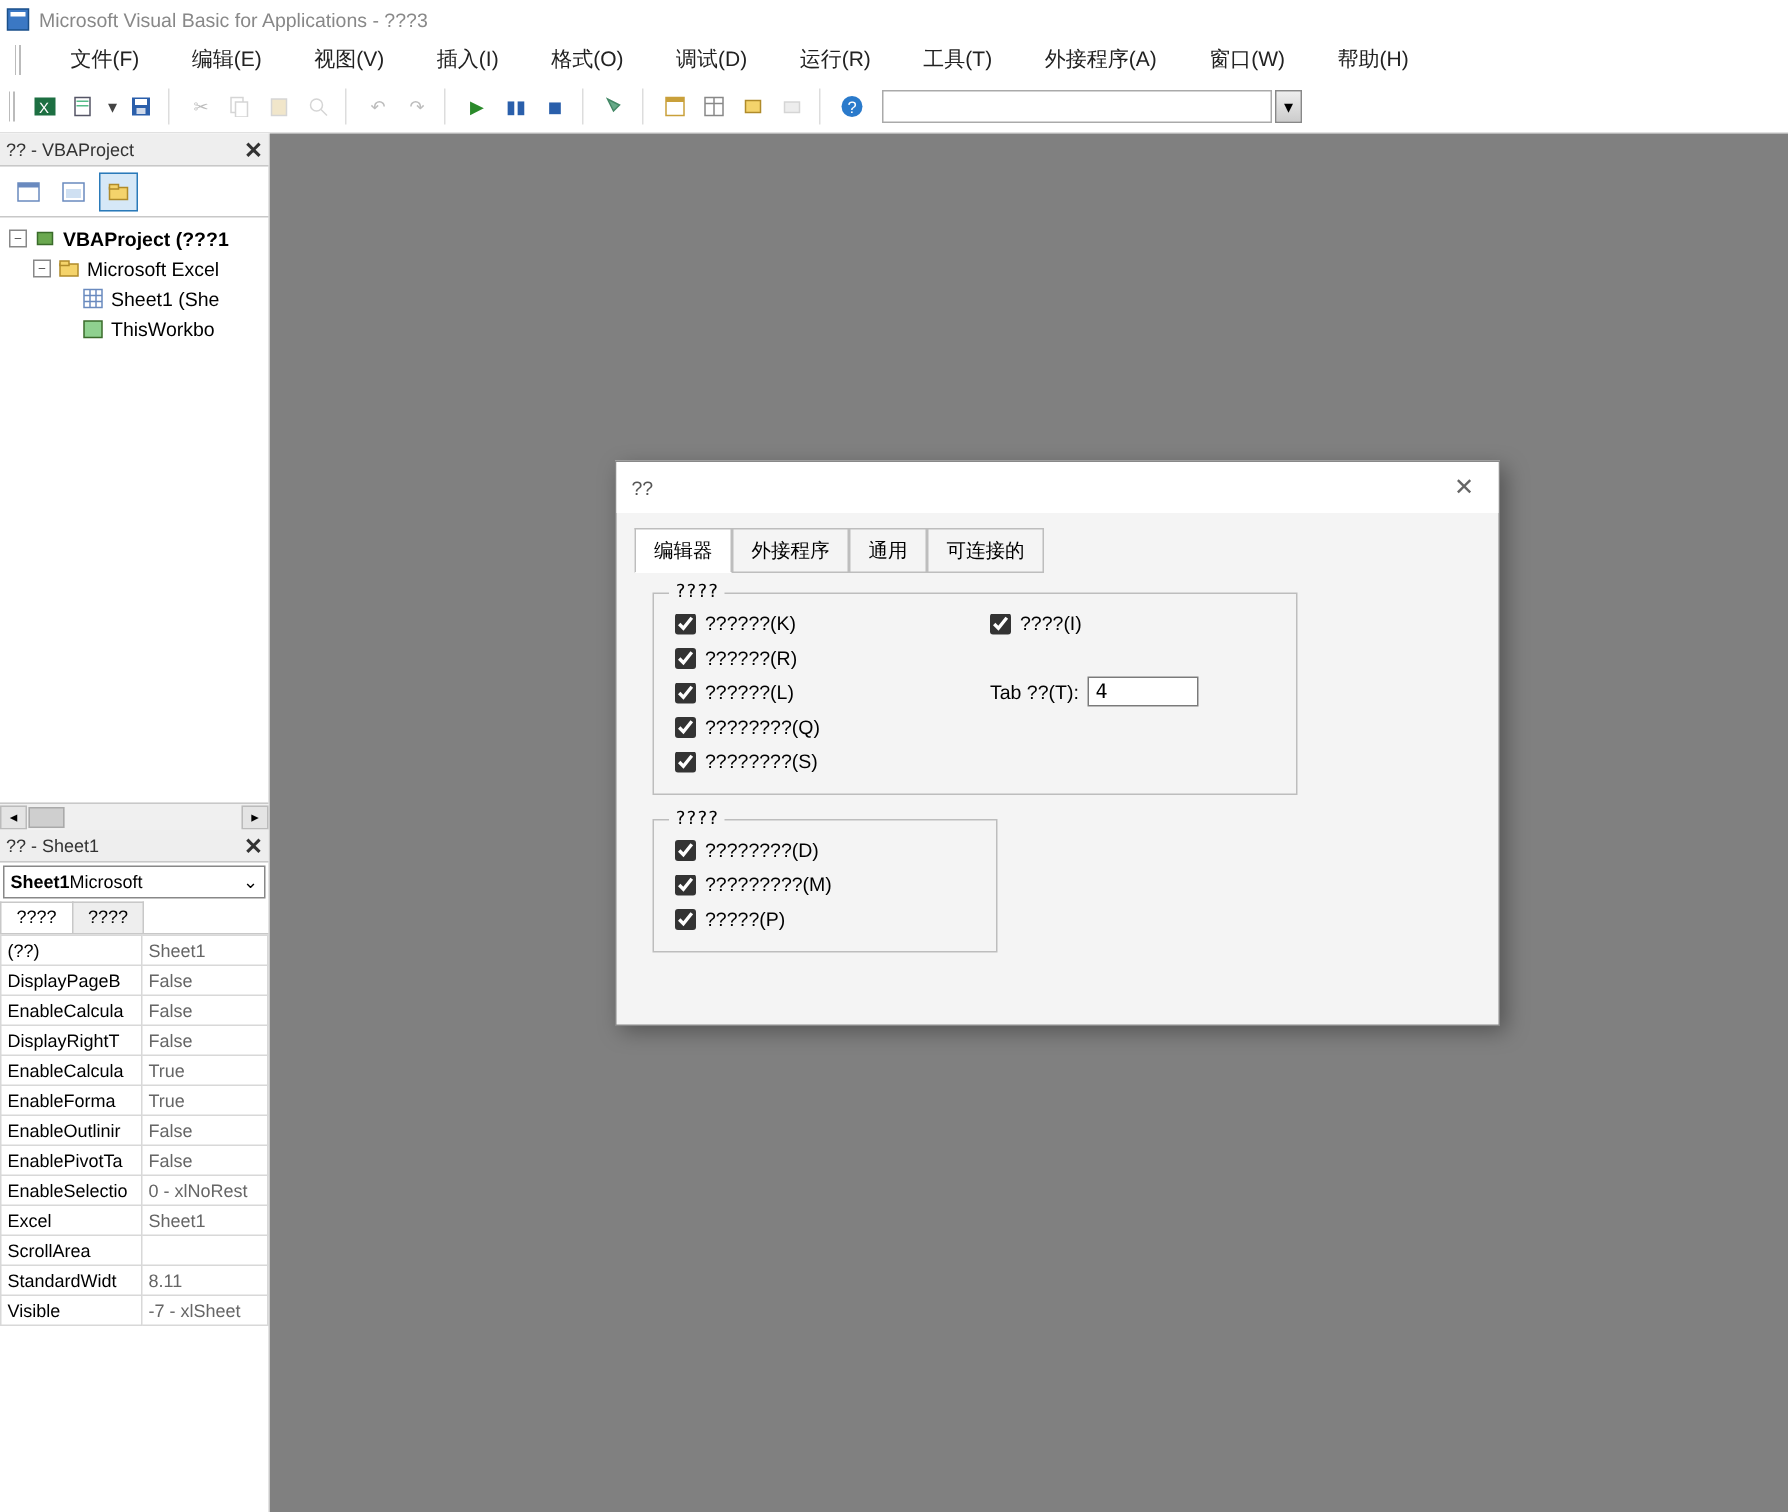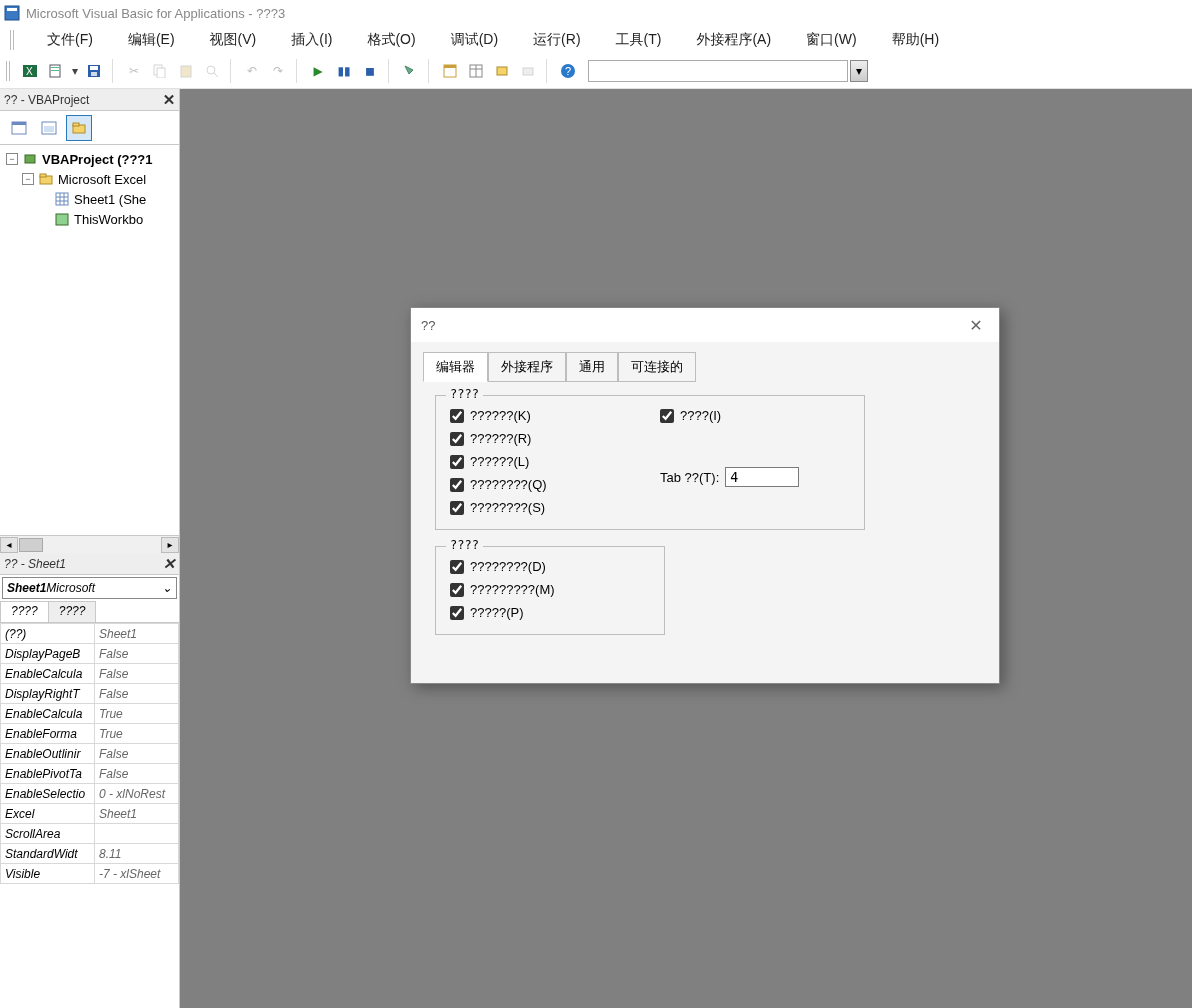--- a/index.html
+++ b/index.html
@@ -37,21 +37,21 @@
 .tree { flex:1; overflow:auto; padding:4px 2px; font-size:13px; }
 .tree-row { display:flex; align-items:center; height:20px; white-space:nowrap; padding-left:4px;}
 .tree-row .exp { width:12px; height:12px; border:1px solid #888; font-size:9px; line-height:10px; text-align:center; margin-right:4px; color:#555; background:#fff;}
 .tree-row .ticon2 { width:16px; height:16px; margin-right:4px; display:inline-flex; align-items:center; justify-content:center;}
 .bold { font-weight:bold; }
 .hscroll { height:18px; border-top:1px solid #c8c8c8; background:#f0f0f0; display:flex; align-items:center;}
 .hscroll .arrow { width:18px; height:16px; background:#e4e4e4; border:1px solid #bbb; display:flex; align-items:center; justify-content:center; font-size:10px;}
 .hscroll .track { flex:1; height:16px; background:#f0f0f0;}
 .hscroll .thumb { width:24px; height:14px; background:#cfcfcf; border:1px solid #aaa; margin:1px;}
 
-.props { flex:0 0 auto; display:flex; flex-direction:column;font-style:italic;}
+.props { flex:0 0 auto; display:flex; flex-direction:column;}
 .props .combo { height:22px; border:1px solid #888; margin:2px; display:flex; align-items:center; font-size:12px;}
 .props .combo .b { font-weight:bold; padding-left:4px;}
 .props .combo .arrow { margin-left:auto; width:18px; text-align:center;}
 .props .tabs { display:flex; height:22px; border-bottom:1px solid #c8c8c8;}
 .props .ptab { padding:2px 10px; border:1px solid #c8c8c8; border-bottom:none; background:#fff; font-size:12px; margin-right:-1px;}
 .props .ptab.inactive { background:#eee; }
 .prop-grid { width:100%; border-collapse:collapse; font-size:12px;}
 .prop-grid td { border:1px solid #d8d8d8; padding:1px 4px; height:20px; overflow:hidden; white-space:nowrap;}
 .prop-grid td.val { color:#666; }
 .prop-grid td.k { width:94px; }
@@ -63,21 +63,21 @@
 .dlg-body { padding:10px 12px 14px 12px;}
 .tabstrip { display:flex; gap:0; }
 .tab { padding:5px 12px; border:1px solid #bdbdbd; background:#f4f4f4; font-size:13px; cursor:default;}
 .tab.active { background:#fff; border-bottom:1px solid #fff; position:relative; z-index:2;}
 .tabpage { border:1px solid #bdbdbd; background:#f4f4f4; margin-top:-1px; padding:14px 12px 18px 12px; border:none;}
 .group { border:1px solid #bdbdbd; padding:12px 14px 14px 14px; margin-bottom:16px; position:relative; background:#f4f4f4;}
 .group .legend { position:absolute; top:-9px; left:10px; background:#f4f4f4; padding:0 4px; font-size:12px; font-family: "SimSun","MS Gothic",monospace;}
 .g-col { display:flex; flex-direction:column; gap:8px; font-family: "SimSun","MS Gothic",monospace; font-size:13px;}
 .ck { display:flex; align-items:center; gap:6px; }
 .ck input { width:14px; height:14px; accent-color:#333;}
-.tabfield { display:flex; align-items:center; gap:6px; margin-top:36px;}
+.tabfield { display:flex; align-items:center; gap:6px; margin-top:20px;}
 .tabfield input { width:74px; height:20px; border:1px solid #7a7a7a; font-family:monospace; padding-left:4px;}
 .dlg-buttons { display:flex; justify-content:flex-end; gap:16px; padding:4px 14px 12px 0;}
 .dbtn { width:110px; height:30px; border:1px solid #9a9a9a; background:linear-gradient(#fdfdfd,#eaeaea); font-size:13px;}
 .group.small { width:230px;}
 .group.big { width:430px; display:flex;}
 </style>
 </head>
 <body>
 
 <div class="titlebar">

